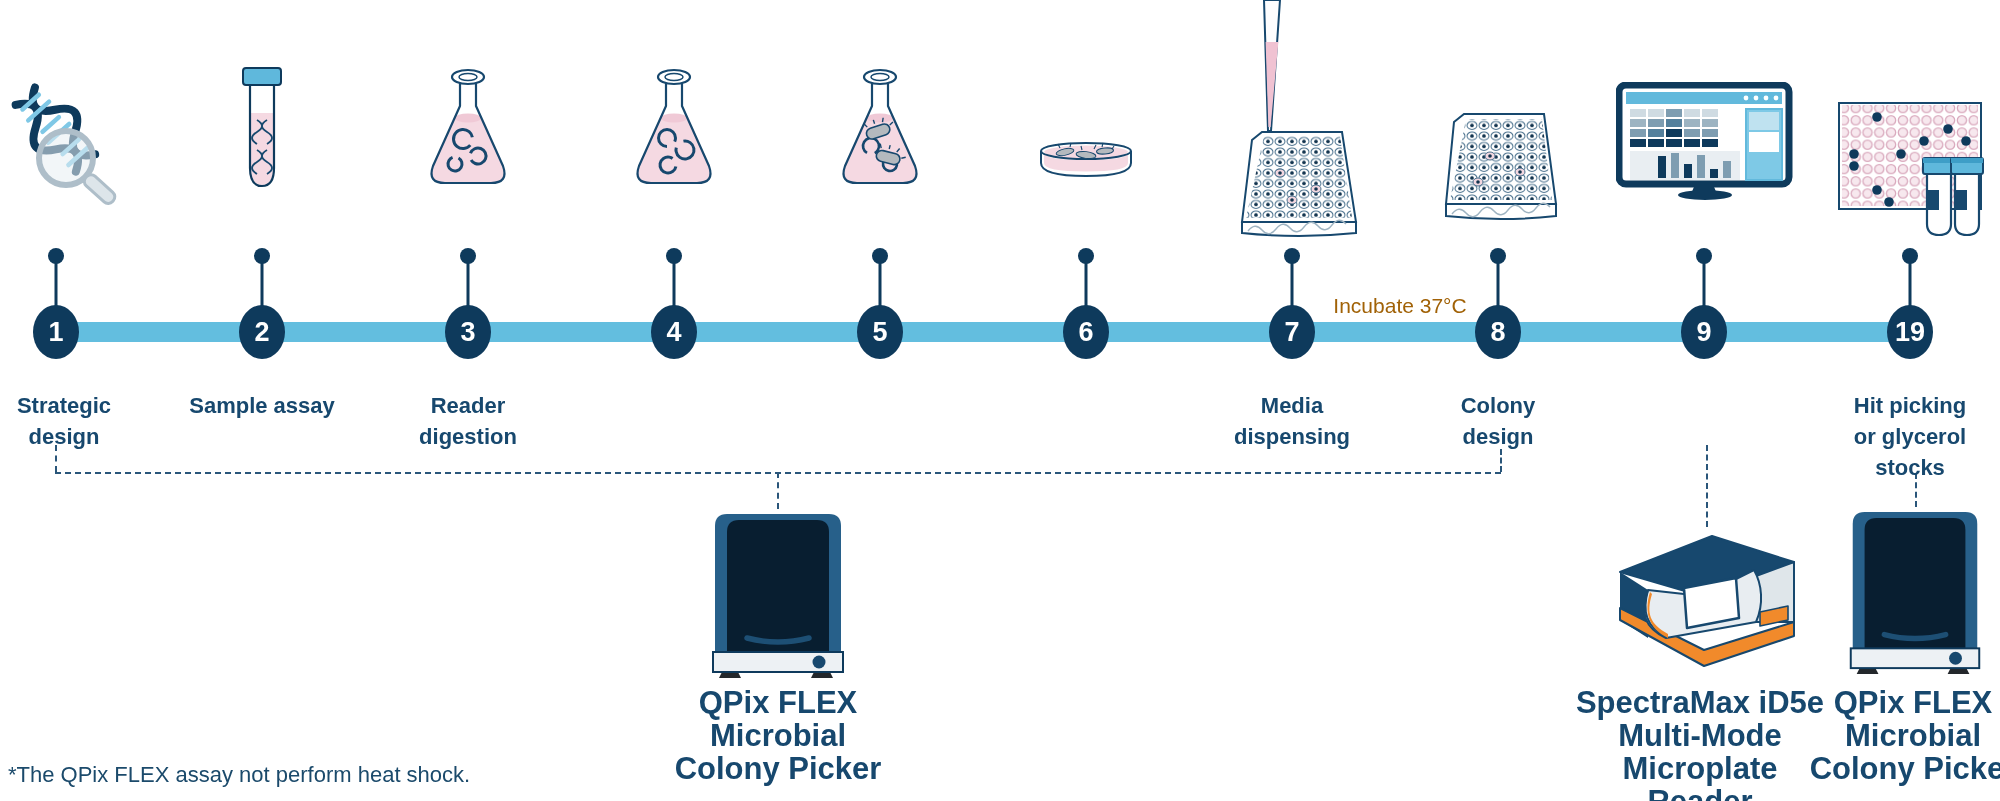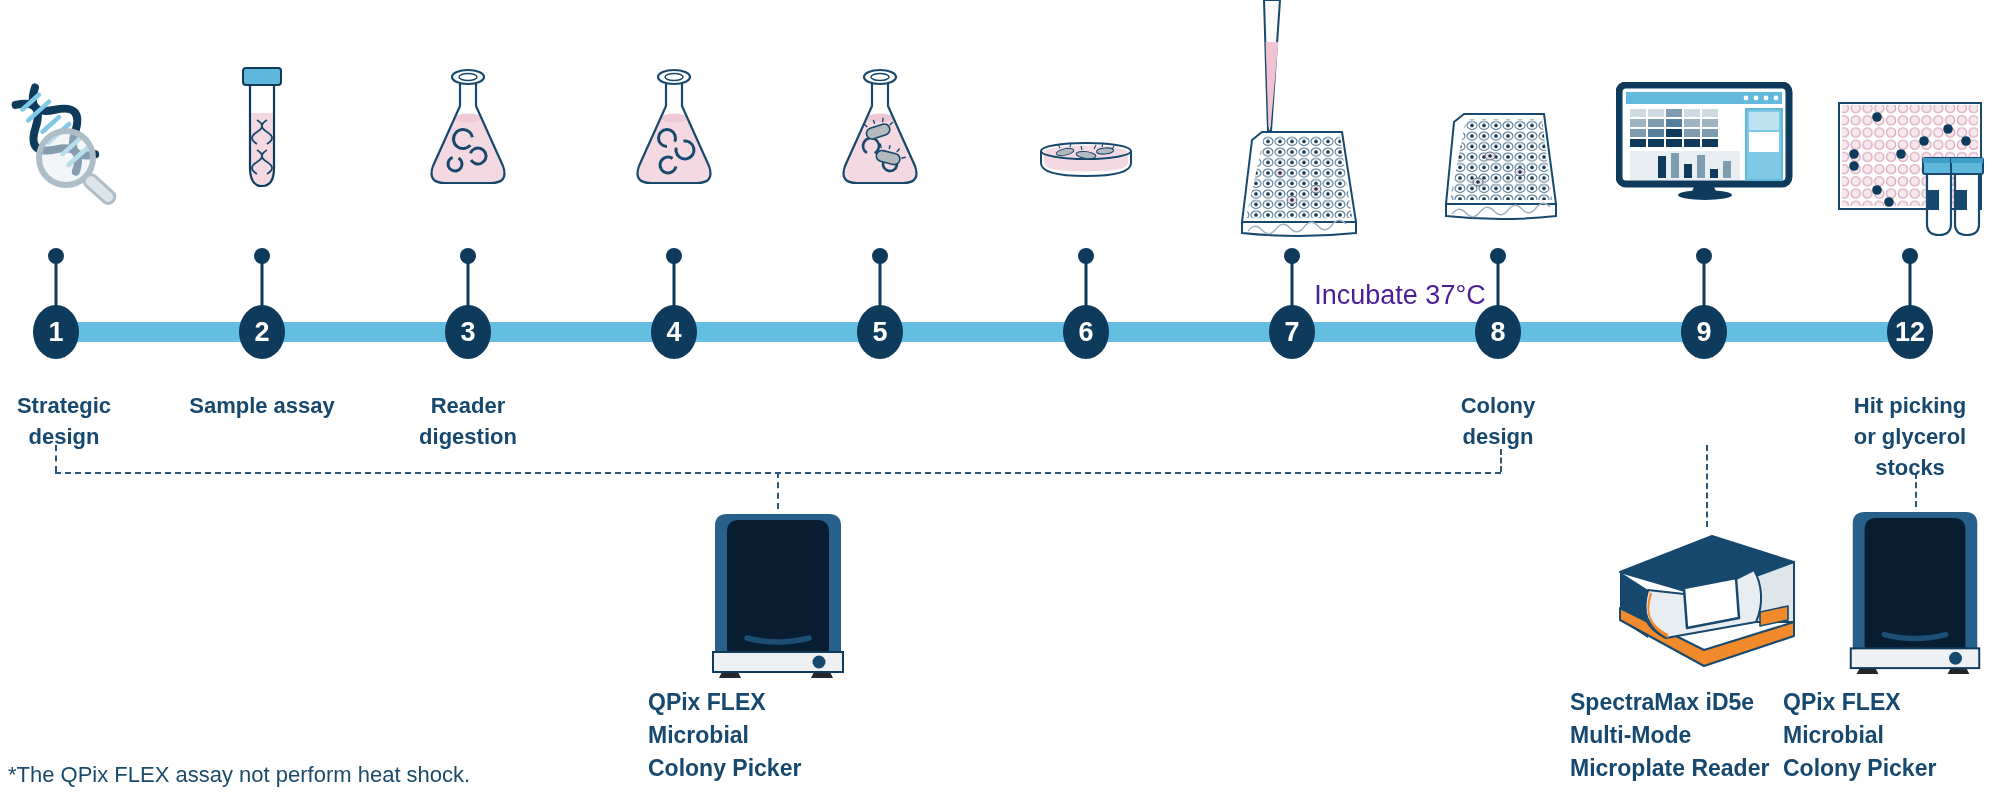--- a/index.html
+++ b/index.html
@@ -12,26 +12,26 @@
     background:#63bedf;border-radius:10px;z-index:1;}
   .step-stem{position:absolute;width:3px;height:52px;top:258px;background:#0e3a5c;
     transform:translateX(-50%);z-index:1;}
   .step-dot{position:absolute;width:16px;height:16px;border-radius:50%;top:248px;
     background:#0e3a5c;transform:translateX(-50%);z-index:1;}
   .step-circle{position:absolute;width:46px;height:54px;border-radius:50%;top:305px;
     background:#0e3a5c;transform:translateX(-50%);z-index:3;color:#fff;
     font-weight:bold;font-size:27px;display:flex;align-items:center;justify-content:center;}
   .step-label{position:absolute;top:390px;transform:translateX(-50%);text-align:center;
     font-weight:bold;font-size:22px;line-height:31px;color:#17486e;white-space:pre-line;z-index:3;width:220px;}
-  .incubate{position:absolute;left:1400px;top:280px;transform:translateX(-50%);
-    font-size:27px;color:#4c1d95;white-space:nowrap;z-index:2;}
+  .incubate{position:absolute;left:1400px;top:294px;transform:translateX(-50%);
+    font-size:21px;color:#a16207;white-space:nowrap;z-index:2;}
   .dash-h{position:absolute;border-top:2px dashed #2a567a;z-index:0;}
   .dash-v{position:absolute;border-left:2px dashed #2a567a;z-index:0;}
-  .equip-caption{position:absolute;transform:translateX(-50%);text-align:left;
-    font-weight:bold;font-size:23px;line-height:33px;color:#17486e;white-space:pre-line;z-index:3;width:260px;}
+  .equip-caption{position:absolute;transform:translateX(-50%);text-align:center;
+    font-weight:bold;font-size:31px;line-height:33px;color:#17486e;white-space:pre-line;z-index:3;width:260px;}
   .footnote{position:absolute;left:8px;top:762px;font-size:22px;color:#1b4a6b;z-index:3;}
 </style>
 </head>
 <body>
 
 <div id="canvas">
 
   <div class="tl-bar"></div>
 
   <div class="icon-wrap" style="left:0px;top:82px;">
@@ -182,20 +182,22 @@
         <ellipse cx="54" cy="200" rx="5" ry="4" fill="#f2d7e0" stroke="#486f8c" stroke-width="1"></ellipse>
           <circle cx="54" cy="200" r="1.8" fill="#12344f"></circle>
       </g>
       <path d="M26,0 L42,0 L33,131 L30,131 Z" fill="#fdfdfe" stroke="#17486e" stroke-width="2" stroke-linejoin="round"></path>
       <path d="M27.6,42 L40.4,42 L32.6,127 L30.4,127 Z" fill="#f0c2d2"></path>
     </svg>
   </div>
   <div class="step-stem" style="left:1292px"></div>
   <div class="step-dot" style="left:1292px"></div>
   <div class="step-circle" style="left:1292px">7</div>
+  <div class="step-label" style="left:1292px">Media
+dispensing</div>
   <div class="incubate">Incubate 37°C</div>
 
   <div class="icon-wrap" style="left:1442px;top:110px;">
     <svg width="118" height="126" viewBox="0 0 118 126">
       <defs>
         <pattern id="wells8" width="12" height="10.5" patternUnits="userSpaceOnUse">
           <ellipse cx="6" cy="5" rx="5" ry="4" fill="#fff" stroke="#486f8c" stroke-width="1"></ellipse>
           <circle cx="6" cy="5" r="1.8" fill="#12344f"></circle>
         </pattern>
         <clipPath id="clip8">
@@ -307,21 +309,21 @@
       <g>
         <path d="M117,71 L117,122 Q117,133 129,133 Q141,133 141,122 L141,71 Z" fill="#fff" stroke="#17486e" stroke-width="2.2"></path>
         <rect x="117" y="88" width="12" height="20" fill="#17486e"></rect>
         <rect x="113" y="56" width="32" height="16" rx="2" fill="#5fb8dc" stroke="#17486e" stroke-width="2"></rect>
         <rect x="113" y="56" width="32" height="5" fill="#3e9ec7"></rect>
       </g>
     </svg>
   </div>
   <div class="step-stem" style="left:1910px"></div>
   <div class="step-dot" style="left:1910px"></div>
-  <div class="step-circle" style="left:1910px">12</div>
+  <div class="step-circle" style="left:1910px">19</div>
   <div class="step-label" style="left:1910px">Hit picking
 or glycerol
 stocks</div>
 
   <div class="dash-v" style="left:55px;top:445px;height:27px;"></div>
   <div class="dash-h" style="left:55px;top:472px;width:1446px;"></div>
   <div class="dash-v" style="left:1500px;top:449px;height:23px;"></div>
   <div class="dash-v" style="left:777px;top:472px;height:37px;"></div>
 
   <div class="dash-v" style="left:1706px;top:445px;height:82px;"></div>

